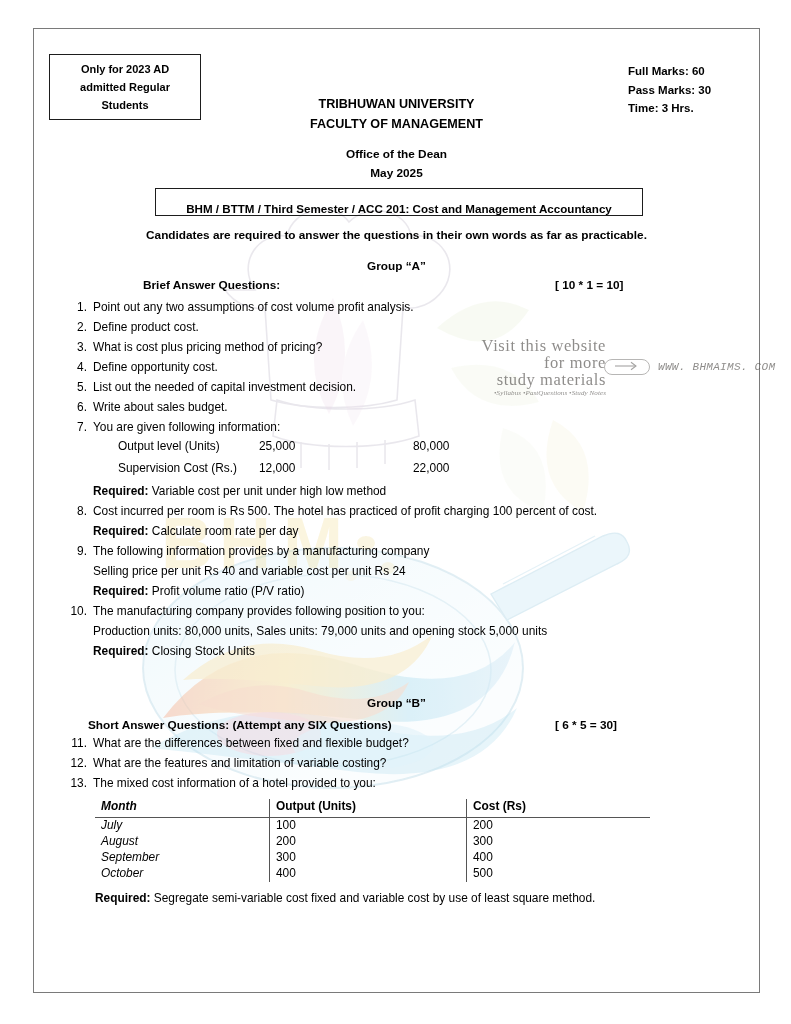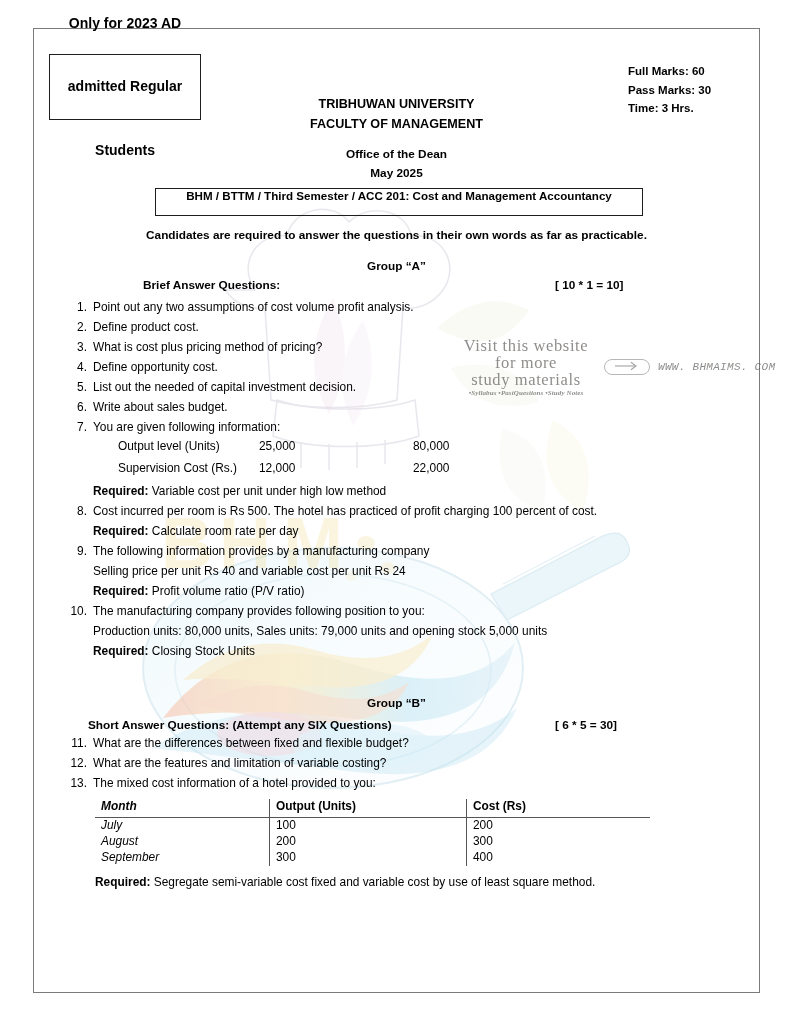--- a/index.html
+++ b/index.html
@@ -50,34 +50,33 @@
     left: 446px;
     top: 337px;
     width: 300px;
     z-index: 1;
     pointer-events: none;
     opacity: 0.62;
   }
   #site-watermark .wm-lines {
     font-family: "Liberation Serif", serif;
     color: #4a4744;
-    text-align: center;
+    text-align: right;
     width: 160px;
   }
   #site-watermark .wm-l1 { font-size: 16.5px; letter-spacing: .6px; line-height: 1.04; }
   #site-watermark .wm-l2 { font-size: 16.5px; letter-spacing: .6px; line-height: 1.04; }
   #site-watermark .wm-l3 { font-size: 16.5px; letter-spacing: .6px; line-height: 1.04; }
   #site-watermark .wm-sub {
     font-family: "Liberation Serif", serif;
     font-style: italic;
     font-size: 7px;
     color: #4a4744;
     letter-spacing: .1px;
     margin-top: 1px;
-    font-weight: bold;
   }
   #site-watermark .wm-right {
     position: absolute;
     left: 158px;
     top: 22px;
     display: flex;
     align-items: center;
     gap: 8px;
   }
   #site-watermark .wm-pill {
@@ -109,24 +108,23 @@
     top: 26px;
     width: 152px;
     height: 66px;
     border: 1px solid #1d1d1d;
     box-sizing: border-box;
     display: flex;
     flex-direction: column;
     align-items: center;
     justify-content: center;
     font-weight: bold;
-    font-size: 14px;
+    font-size: 11px;
     line-height: 1.65;
     text-align: center;
-    gap: 40px;
   }
 
   .marks-block {
     position: absolute;
     left: 595px;
     top: 34px;
     font-weight: bold;
     font-size: 11.5px;
     line-height: 1.63;
     white-space: nowrap;
@@ -153,21 +151,21 @@
 
   .course-box {
     position: absolute;
     left: 122px;
     top: 160px;
     width: 488px;
     height: 28px;
     border: 1px solid #1d1d1d;
     box-sizing: border-box;
     display: flex;
-    align-items: flex-start;
+    align-items: flex-end;
     justify-content: center;
     font-weight: bold;
     font-size: 11.6px;
   }
 
   .instruction {
     position: absolute;
     left: 0; right: 0;
     top: 200px;
     text-align: center;
@@ -521,20 +519,25 @@
             <tr>
               <td class="col-month">August</td>
               <td class="col-out">200</td>
               <td class="col-cost">300</td>
             </tr>
             <tr>
               <td class="col-month">September</td>
               <td class="col-out">300</td>
               <td class="col-cost">400</td>
             </tr>
+            <tr>
+              <td class="col-month">October</td>
+              <td class="col-out">400</td>
+              <td class="col-cost">500</td>
+            </tr>
           </tbody>
         </table>
 
         <div class="table-req">
           <span class="req-label">Required:</span><span> Segregate semi-variable cost fixed and variable cost by use of least square method.</span>
         </div>
       </div>
 
     </div>
 

